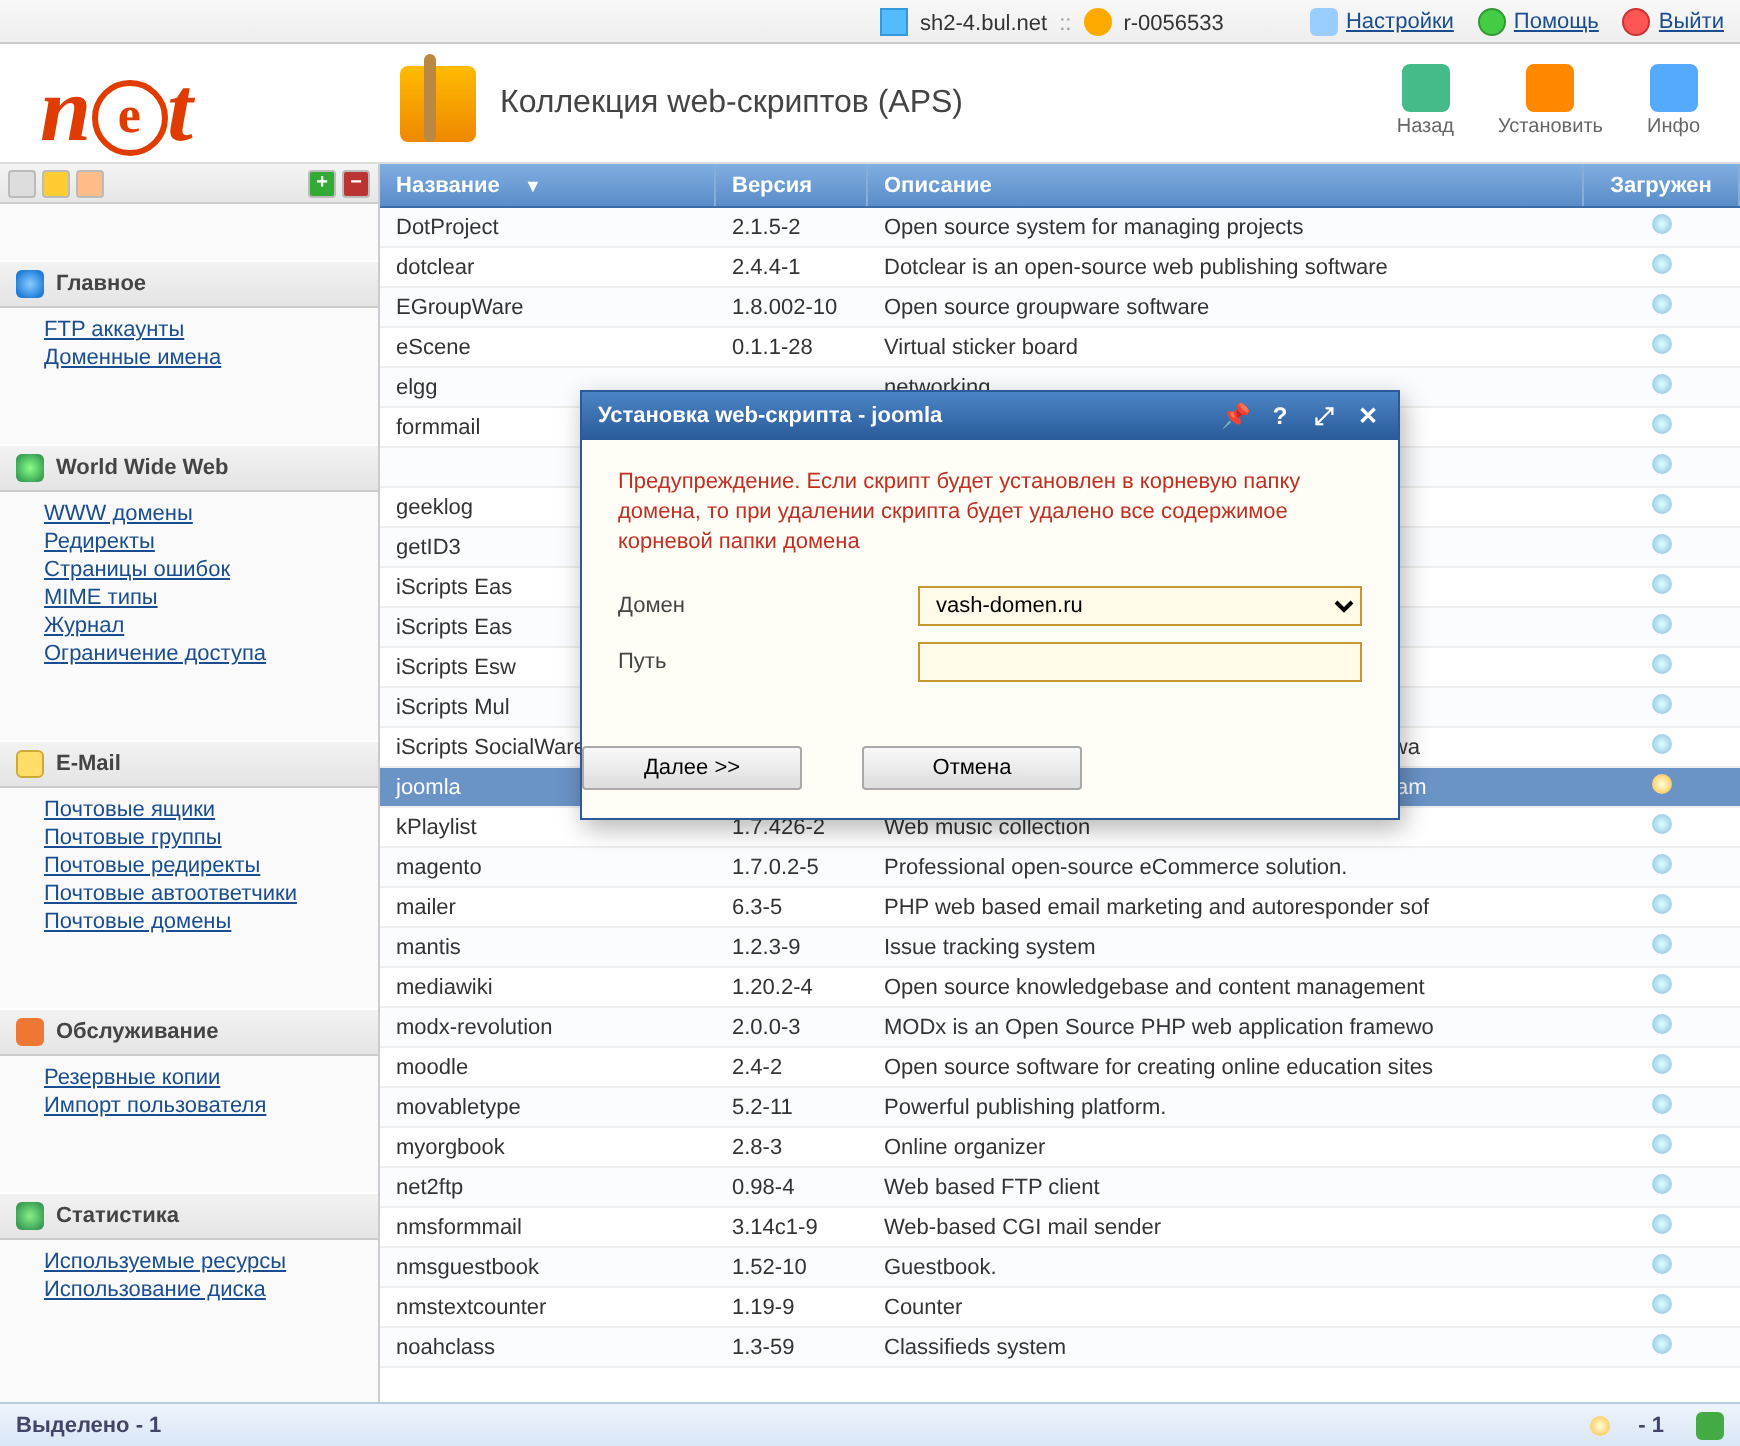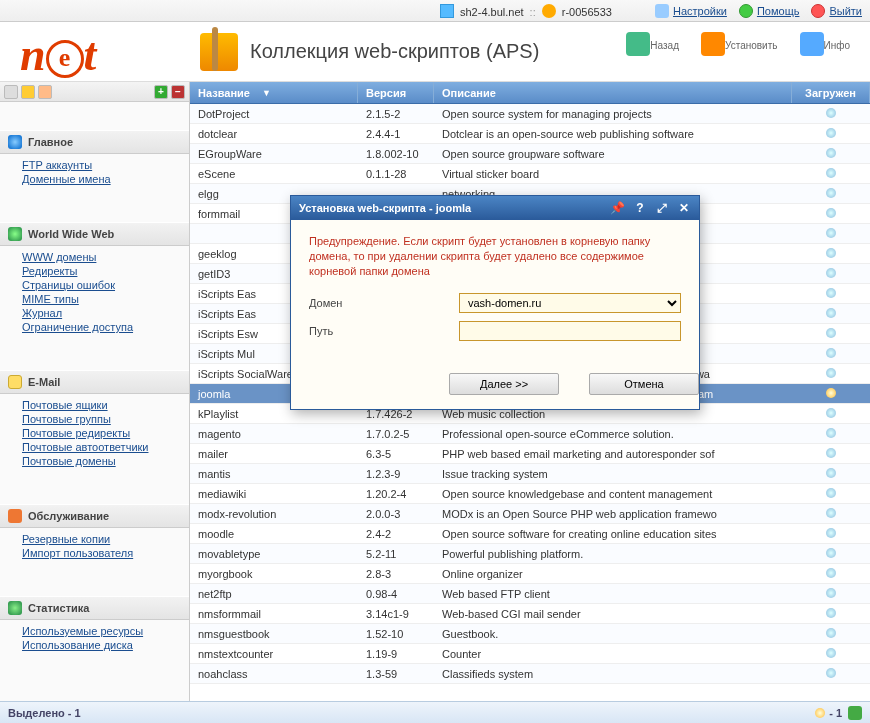--- a/index.html
+++ b/index.html
@@ -17,23 +17,23 @@
 .ico-gear { background: #9cf; border-radius: 3px; }
 .ico-help { background: #4c4; border-radius: 50%; border: 1px solid #393; }
 .ico-exit { background: #f55; border-radius: 50%; border: 1px solid #c33; }
 
 
 .header { height: 60px; display: flex; align-items: center; padding-left: 200px; border-bottom: 1px solid #ddd; position: relative; }
 .logo { position: absolute; left: 20px; top: 6px; font-family: Georgia, serif; font-size: 46px; color: #e03c00; font-style: italic; font-weight: bold; }
 .logo .at { display: inline-block; border: 3px solid #e03c00; border-radius: 50%; width: 38px; height: 38px; line-height: 30px; text-align: center; font-size: 26px; font-style: normal; vertical-align: middle; }
 .tool-icon { width: 38px; height: 38px; background: linear-gradient(#fb0,#e80); border-radius: 4px; margin-right: 12px; position: relative; }
 .tool-icon::after { content:""; position:absolute; left:12px; top:-6px; width:6px; height:44px; background:#b84; border-radius:3px; }
-.page-title { font-size: 20px; color: #444; }
+.page-title { font-size: 16px; color: #444; }
 .header-actions { position: absolute; right: 20px; top: 10px; display: flex; gap: 22px; }
-.hact { display: flex; flex-direction: row; align-items: center; font-size: 10px; color: #666; cursor: pointer; }
+.hact { display: flex; flex-direction: column; align-items: center; font-size: 10px; color: #666; cursor: pointer; }
 .hact .hico { width: 24px; height: 24px; margin-bottom: 2px; border-radius: 4px; }
 .hico-back { background: #4b8; }
 .hico-install { background: #f80; }
 .hico-info { background: #5af; }
 
 
 .main { display: flex; height: calc(100% - 82px - 22px); }
 .sidebar { width: 190px; border-right: 1px solid #ccc; overflow-y: auto; background: #fafafa; }
 .side-toolbar { height: 20px; background: linear-gradient(#f4f4f4,#e6e6e6); border-bottom: 1px solid #ccc; display: flex; align-items: center; padding: 0 4px; gap: 4px; justify-content: space-between; }
 .side-toolbar .st-left, .side-toolbar .st-right { display: flex; gap: 3px; }
@@ -71,37 +71,37 @@
 .trow.selected { background: #6a93c6; color: #fff; }
 .td { padding: 2px 8px; overflow: hidden; white-space: nowrap; text-overflow: ellipsis; }
 .td-name { width: 168px; }
 .td-ver { width: 76px; }
 .td-desc { flex: 1; }
 .td-load { width: 78px; text-align: center; }
 .bulb { display: inline-block; width: 10px; height: 10px; border-radius: 50%; background: radial-gradient(#dff,#8bd); }
 .bulb.on { background: radial-gradient(#ffd,#fb3); }
 
 
-.footer { height: 22px; background: linear-gradient(#eef4fb,#d8e6f5); border-top: 1px solid #b8cce0; display: flex; align-items: center; padding: 0 8px; color: #446; font-weight: bold; }
+.footer { height: 22px; background: linear-gradient(#eef4fb,#d8e6f5); border-top: 1px solid #b8cce0; display: flex; align-items: center; padding: 0 8px; color: #446; font-weight: bold; gap: 10px; }
 .footer .sp { flex: 1; }
 .footer .fcount { margin-right: 6px; }
 .fbulb { display:inline-block; width:10px;height:10px;border-radius:50%;background:radial-gradient(#ffd,#fb3); margin-right:4px; vertical-align:middle;}
 .fref { width:14px;height:14px;background:#4a4;border-radius:3px;cursor:pointer; }
 
 
 .modal { position: absolute; left: 290px; top: 195px; width: 410px; background: #fffdf6; border: 1px solid #2a5a9a; box-shadow: 2px 4px 12px rgba(0,0,0,.3); z-index: 100; }
 .modal-title { height: 24px; background: linear-gradient(#4b85c5,#2a5a9a); color: #fff; display: flex; align-items: center; padding: 0 8px; font-weight: bold; font-size: 11px; }
 .modal-title .mt-actions { margin-left: auto; display: flex; gap: 8px; }
 .mt-ico { width: 14px; height: 14px; cursor: pointer; color:#fff; display:inline-flex; align-items:center; justify-content:center; font-size:12px; }
 .modal-body { padding: 14px 18px; }
 .warn { color: #c03020; font-size: 11px; margin-bottom: 14px; line-height: 1.35; }
 .form-row { display: flex; align-items: center; margin-bottom: 8px; }
 .form-row label { width: 150px; text-align: left; padding-right: 10px; color: #444; }
 .form-row select, .form-row input { flex: 1; border: 1px solid #c8962c; background: #fffbe8; padding: 2px 4px; font-size: 11px; height: 20px; }
-.modal-buttons { display: flex; justify-content: flex-end; gap: 30px; padding: 10px 0 14px; }
+.modal-buttons { display: flex; justify-content: flex-start; gap: 30px; padding: 10px 0 14px; }
 .modal-buttons button { width: 110px; height: 22px; background: linear-gradient(#f8f8f8,#ddd); border: 1px solid #aaa; border-radius: 2px; font-size: 11px; cursor: pointer; }
 </style>
 </head>
 <body>
 
 <div class="topbar">
   <div class="left">
     <span class="ico ico-doc"></span>
     <span>sh2-4.bul.net</span>
     <span class="sep">::</span>

